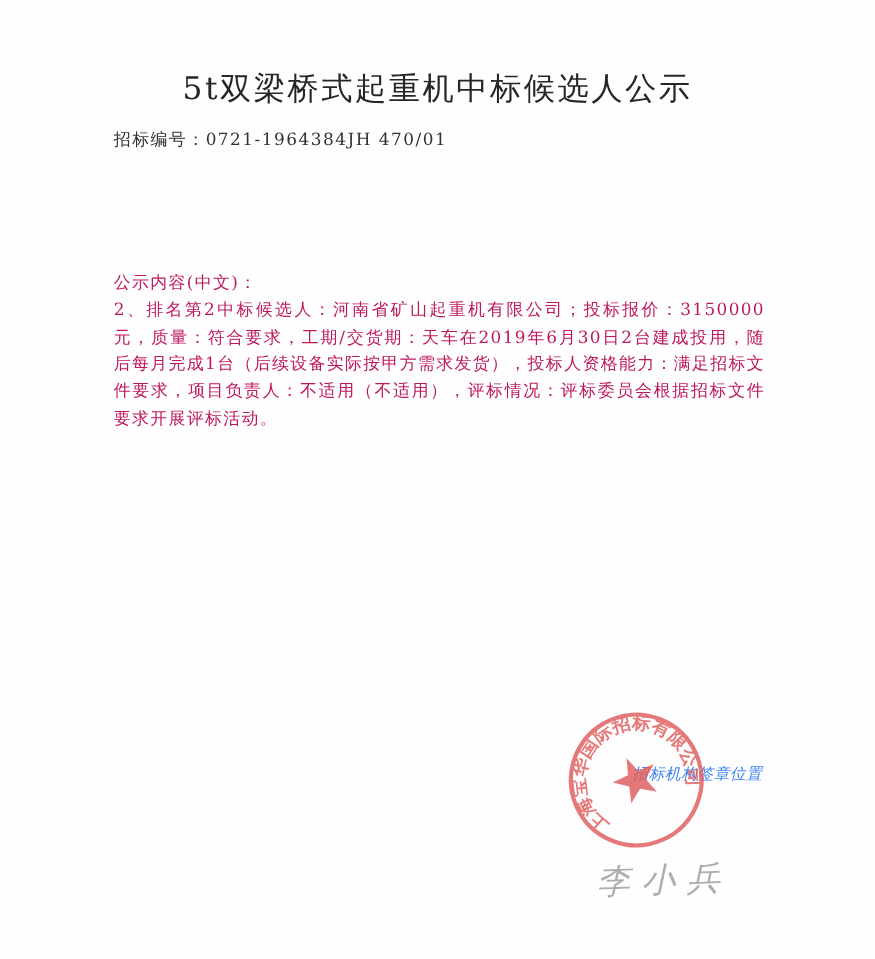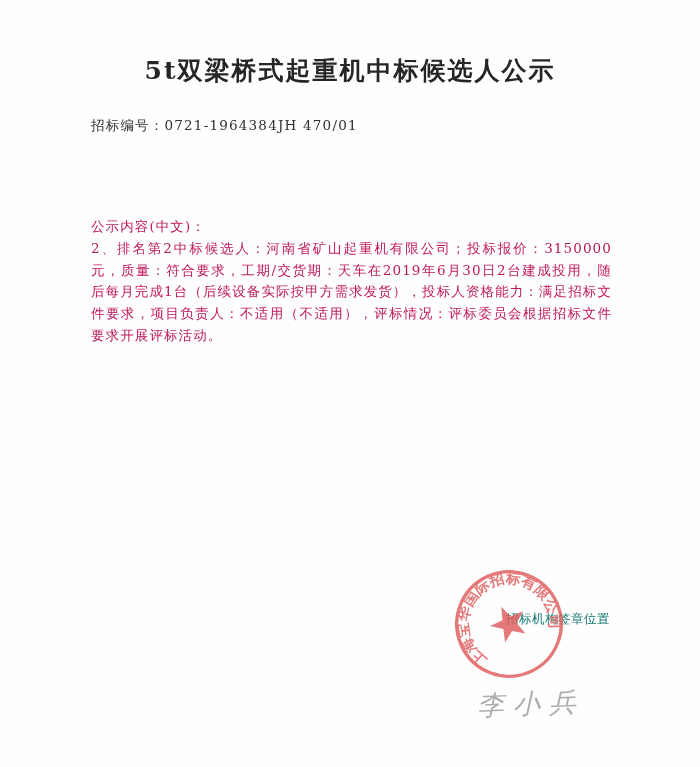--- a/index.html
+++ b/index.html
@@ -13,56 +13,57 @@
     color: #2f2f2f;
     overflow: hidden;
   }
   .doc-title {
     position: absolute;
     top: 54px;
     left: 0;
     right: 0;
     text-align: center;
     font-size: 25px;
-    font-weight: bold;
+    font-weight: normal;
     letter-spacing: 2px;
     color: #262626;
   }
   .meta-line {
     position: absolute;
     left: 91px;
     font-size: 13.5px;
     letter-spacing: 1.2px;
     color: #303030;
     white-space: nowrap;
   }
-  .meta-line.tender-number { top: 117px; }
+  .meta-line.tender-number { top: 103px; }
   .meta-line.tender-name  { top: 170px; }
   .content {
     position: absolute;
     top: 216px;
     left: 91px;
     width: 521px;
     font-size: 13.5px;
     line-height: 21.8px;
     letter-spacing: 1.1px;
     color: #be185d;
     text-align: justify;
   }
   .content .heading { text-align: left; }
   .content p { margin: 0; }
   .seal-caption {
     position: absolute;
     left: 506px;
     top: 611px;
     font-size: 12.5px;
     letter-spacing: 0.5px;
-    color: #0f766e;
+    color: #3b82f6;
     white-space: nowrap;
     z-index: 1;
+    font-style: italic;
   }
   .seal {
     position: absolute;
     left: 452px;
     top: 567px;
     width: 114px;
     height: 114px;
     z-index: 2;
     opacity: 0.82;
     transform: rotate(-24deg);

